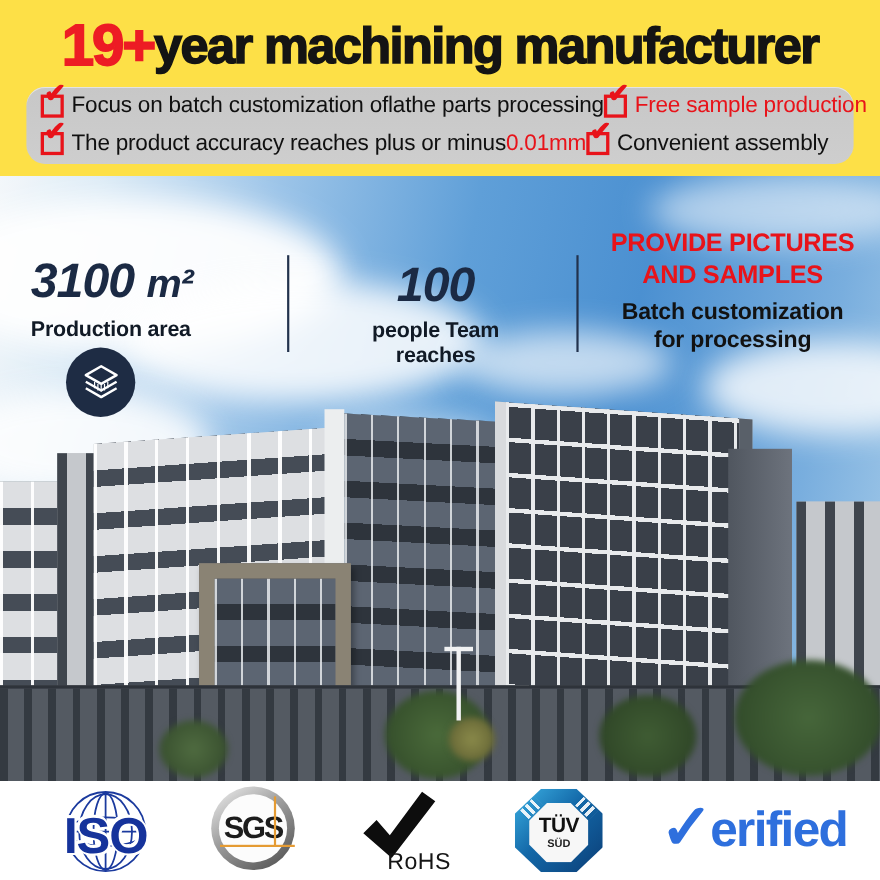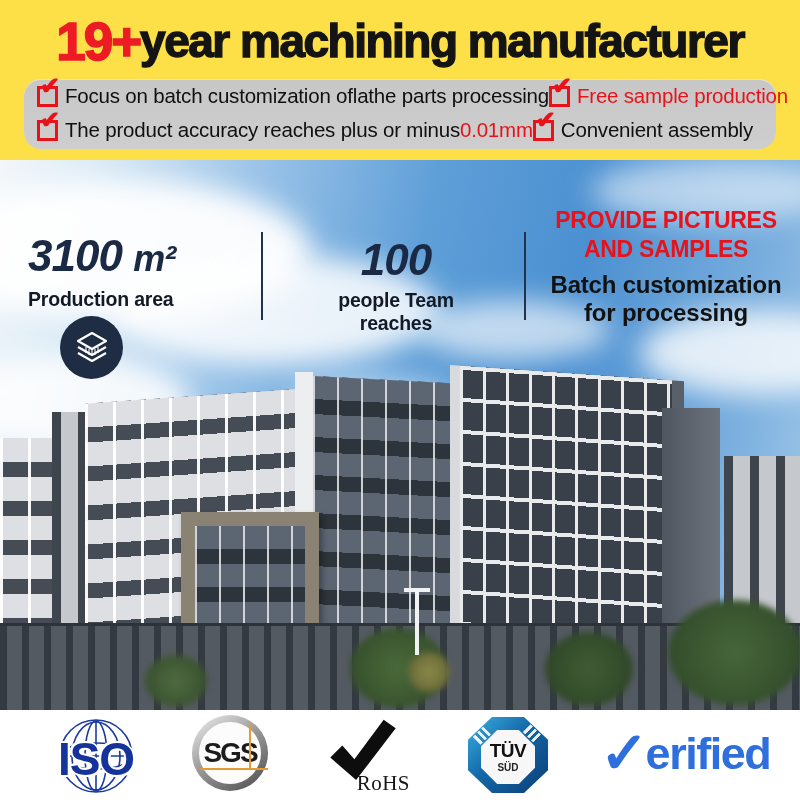--- a/index.html
+++ b/index.html
@@ -56,41 +56,41 @@
 
   
   .overlay{position:absolute;inset:0;z-index:10;}
   .stat{position:absolute;color:#1b2a44;}
   .stat .val{font-size:44px;font-weight:bold;letter-spacing:-1px;line-height:1;color:#1b2a44;font-style:italic;}
   .stat .val .unit{font-size:36px;}
   .stat .lab{font-size:19.5px;font-weight:bold;color:#111a26;margin-top:10px;letter-spacing:-0.2px;}
   .vdiv{position:absolute;width:2px;height:88px;background:#22324d;top:72px;}
   .promo{position:absolute;left:538px;right:6px;top:46px;text-align:center;}
   .promo .pl{color:#e8131a;font-size:23px;font-weight:bold;line-height:1.25;letter-spacing:-0.3px;}
-  .promo .ps{color:#121212;font-size:24px;font-weight:bold;line-height:1.2;letter-spacing:-0.2px;}
+  .promo .ps{color:#121212;font-size:21px;font-weight:bold;line-height:1.2;letter-spacing:-0.2px;}
   .promo .ps.first{margin-top:7px;}
   .area-badge{position:absolute;left:60px;top:156px;width:63px;height:63px;border-radius:50%;
               background:#1e2c44;display:flex;align-items:center;justify-content:center;}
 
   
   .footer{position:absolute;top:710px;left:0;right:0;height:90px;background:#ffffff;}
   .logo{position:absolute;}
   .iso{left:40px;top:6px;width:112px;height:80px;}
   .iso .iso-text{position:absolute;left:0;right:0;top:16px;text-align:center;
       font-size:46px;font-weight:bold;letter-spacing:-1px;color:#16339b;
       text-shadow:2px 0 0 #fff,-2px 0 0 #fff,0 2px 0 #fff,0 -2px 0 #fff,2px 2px 0 #fff,-2px -2px 0 #fff;}
   .sgs{left:192px;top:5px;width:76px;height:76px;border-radius:50%;
        background:linear-gradient(145deg,#f2f2f2 0%,#9c9c9c 45%,#4a4a4a 100%);
        display:flex;align-items:center;justify-content:center;}
   .sgs-inner{width:62px;height:62px;border-radius:50%;background:#fcfcfc;
        display:flex;align-items:center;justify-content:center;
        font-size:28px;font-weight:bold;letter-spacing:-2px;color:#1c1c1c;}
   .sgs-vline{position:absolute;left:57px;top:9px;width:2px;height:46px;background:#e59b33;}
   .sgs-hline{position:absolute;left:8px;top:53px;width:68px;height:2px;background:#e59b33;}
-  .rohs{left:322px;top:8px;width:88px;height:80px;font-family:Liberation Serif, serif;}
+  .rohs{left:322px;top:8px;width:88px;height:80px;}
   .rohs-label{position:absolute;right:0;bottom:2px;font-size:21px;color:#161616;letter-spacing:0.5px;}
   .tuv{left:468px;top:7px;width:80px;height:76px;}
   .oct{clip-path:polygon(30% 0,70% 0,100% 30%,100% 70%,70% 100%,30% 100%,0 70%,0 30%);}
   .tuv-outer{position:absolute;inset:0;background:linear-gradient(135deg,#3cb1e4 0%,#1368a8 45%,#0b3e77 100%);}
   .tuv-inner{position:absolute;left:13px;top:13px;width:54px;height:54px;background:#f7f7f7;
        display:flex;flex-direction:column;align-items:center;justify-content:center;}
   .tuv-main{font-size:19px;font-weight:bold;color:#111;line-height:1;letter-spacing:-0.5px;}
   .tuv-sub{font-size:10px;font-weight:bold;color:#222;margin-top:3px;line-height:1;}
   .tuv-stripe{position:absolute;width:18px;height:11px;
        background:repeating-linear-gradient(90deg,#fff 0 3px,transparent 3px 6px);opacity:.9;}

